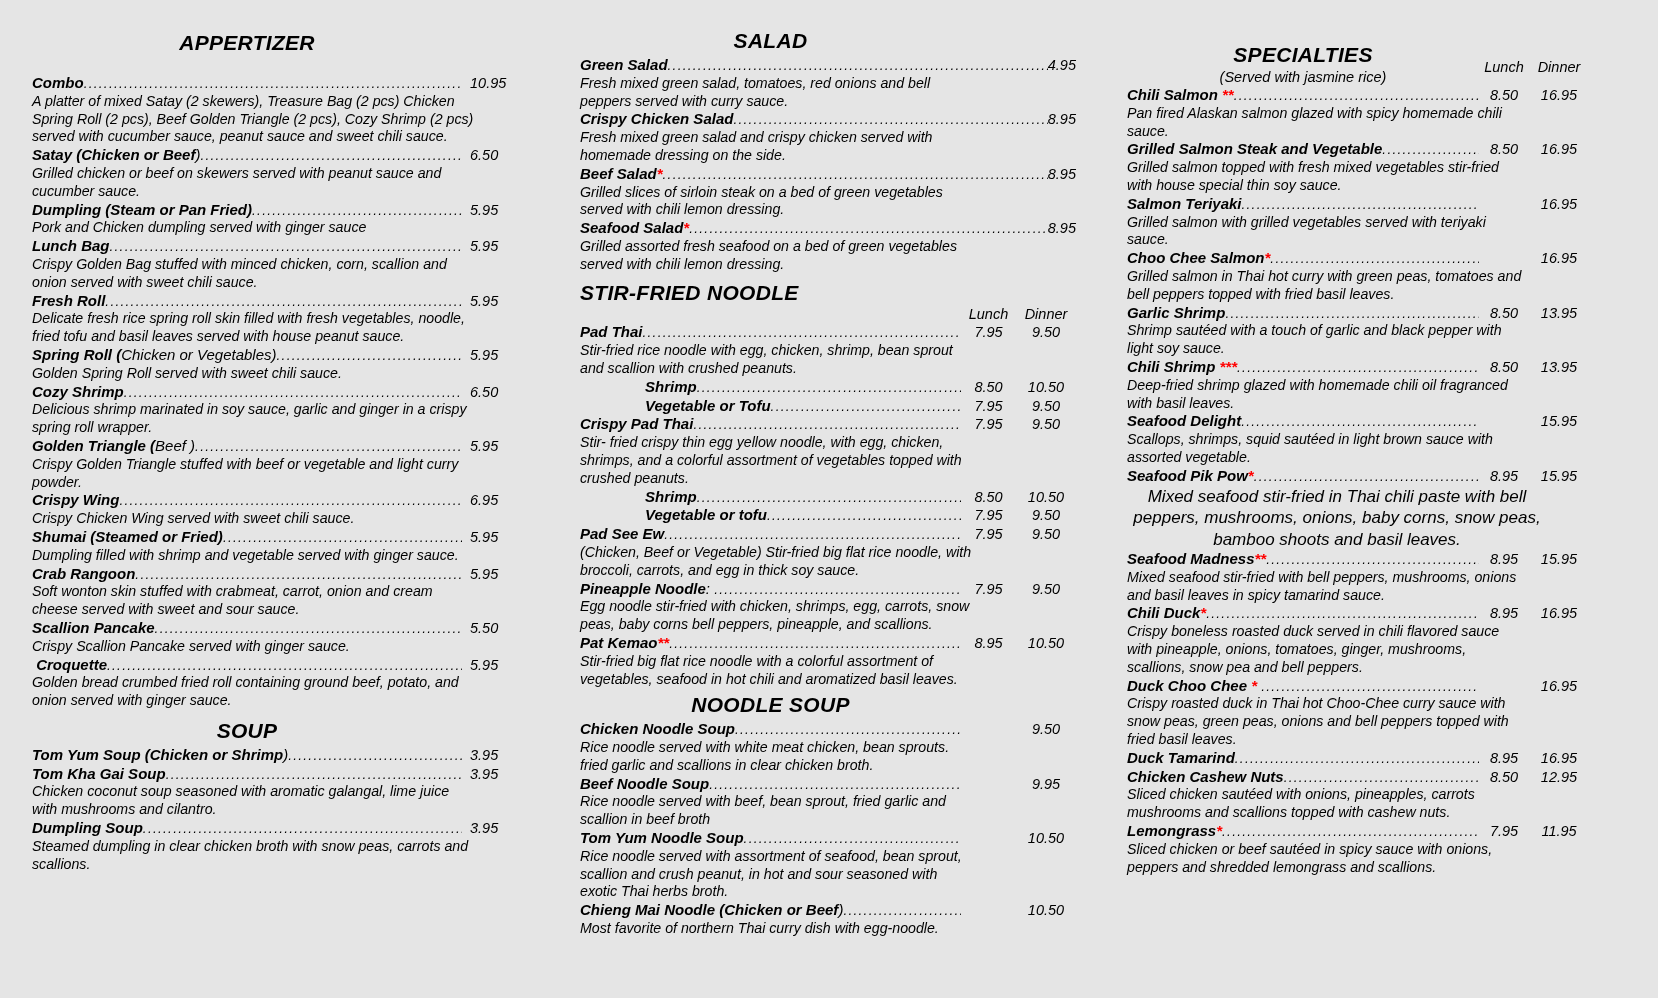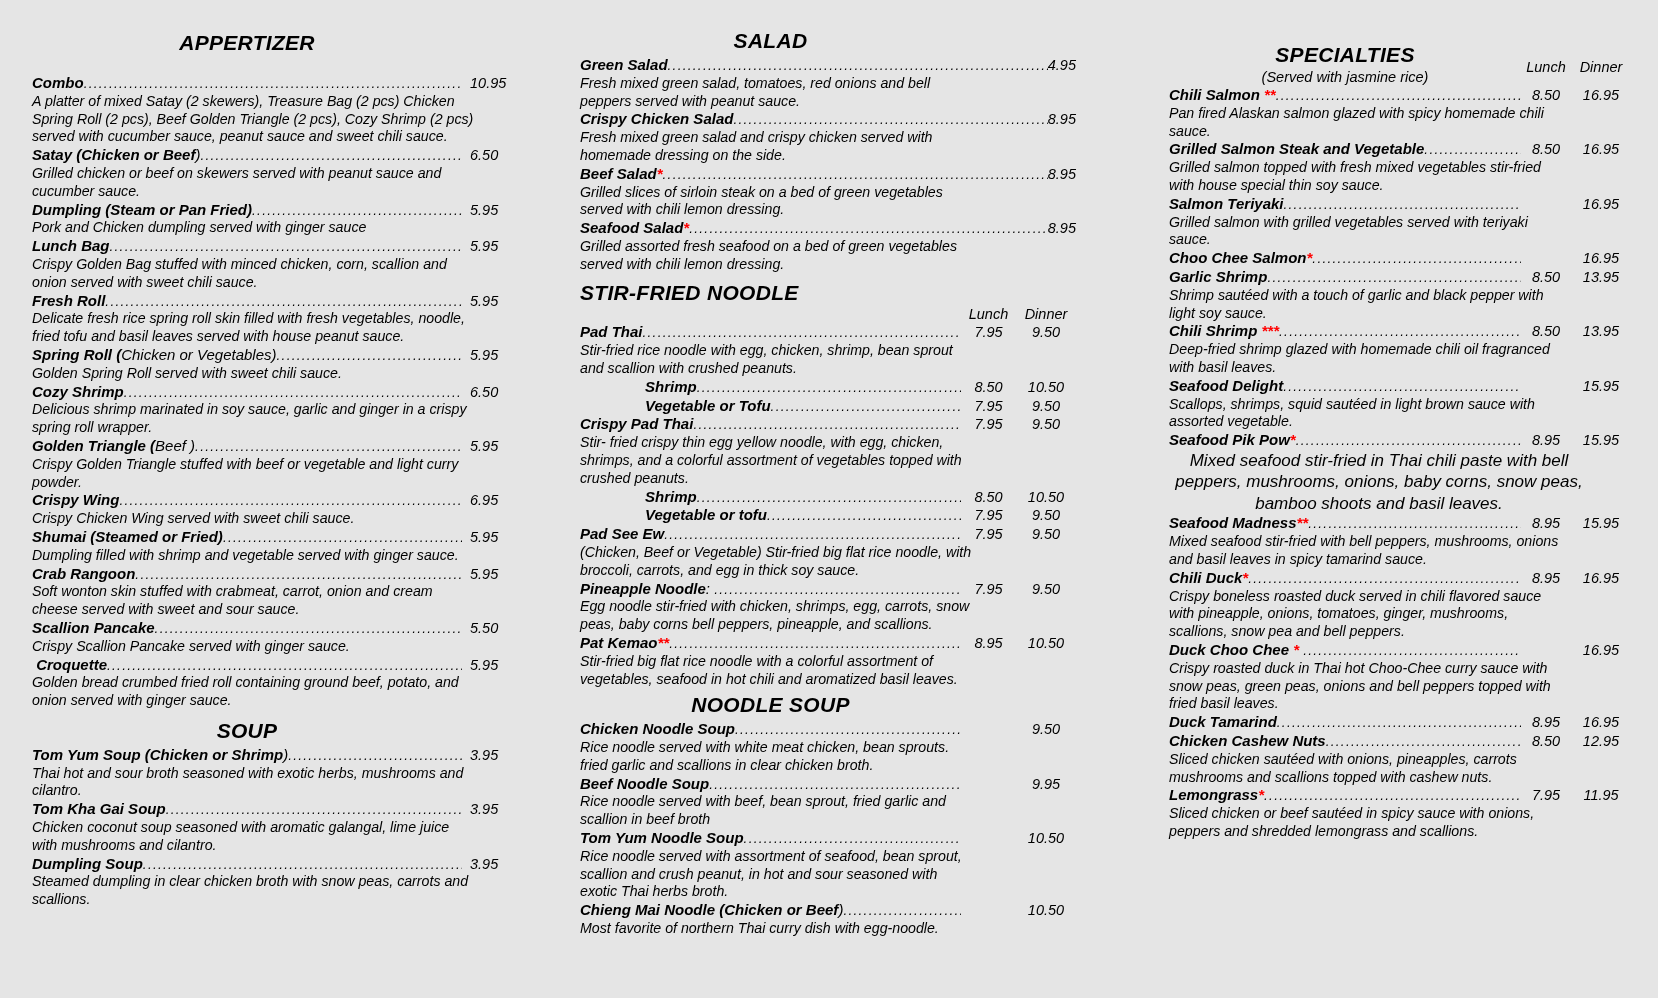--- a/index.html
+++ b/index.html
@@ -1,21 +1,21 @@
 <!DOCTYPE html>
 <html style="--star: #ff0000;"><head>
 <meta charset="utf-8">
 <style>
   html,body{margin:0;padding:0;background:#fff;}
   .page{position:relative;width:1658px;height:998px;background:#e5e5e5;overflow:hidden;
         font-family:"Liberation Sans",sans-serif;font-style:italic;color:#000;}
   .col{position:absolute;top:0;}
   .col-left{left:32px;width:516px;}
   .col-mid{left:580px;width:496px;}
-  .col-right{left:1169px;width:462px;}
+  .col-right{left:1127px;width:462px;}
 
   .sec-title{font-weight:bold;font-size:21px;line-height:26px;text-align:center;letter-spacing:.3px;}
   .col-left .sec-title{width:430px;margin:8px 0 2px;}
   .col-left .section:first-child .sec-title{margin:30px 0 18px;}
   .col-mid .sec-title{width:381px;margin:4px 0 2px;}
   .col-mid .section:first-child .sec-title{margin:28px 0 2px;}
   .col-mid .sec-title.left{text-align:left;width:auto;margin:6px 0 0;}
 
   .spec-head{display:flex;align-items:flex-end;margin-top:42px;}
   .spec-title-wrap{width:352px;text-align:center;}
@@ -157,21 +157,20 @@
         </div>
       </div>
       <div class="section">
         <div class="sec-title">SOUP</div>
         <div class="item">
           <div class="row">
             <span class="nm"><span class="nm-b">Tom Yum Soup (Chicken or Shrimp</span><span class="nm2">)</span></span>
             <span class="dots"></span>
             <span class="price pc">3.95</span>
           </div>
-          <div class="desc">Thai hot and sour broth seasoned with exotic herbs, mushrooms and cilantro.</div>
         </div>
         <div class="item">
           <div class="row">
             <span class="nm"><span class="nm-b">Tom Kha Gai Soup</span></span>
             <span class="dots"></span>
             <span class="price pc">3.95</span>
           </div>
           <div class="desc">Chicken coconut soup seasoned with aromatic galangal, lime juice with mushrooms and cilantro.</div>
         </div>
         <div class="item">
@@ -186,21 +185,21 @@
     </div>
   <div class="col col-mid">
       <div class="section">
         <div class="sec-title">SALAD</div>
         <div class="item">
           <div class="row">
             <span class="nm"><span class="nm-b">Green Salad</span></span>
             <span class="dots"></span>
             <span class="price pc">4.95</span>
           </div>
-          <div class="desc">Fresh mixed green salad, tomatoes, red onions and bell peppers served with peanut sauce.</div>
+          <div class="desc">Fresh mixed green salad, tomatoes, red onions and bell peppers served with curry sauce.</div>
         </div>
         <div class="item">
           <div class="row">
             <span class="nm"><span class="nm-b">Crispy Chicken Salad</span></span>
             <span class="dots"></span>
             <span class="price pc">8.95</span>
           </div>
           <div class="desc">Fresh mixed green salad and crispy chicken served with homemade dressing on the side.</div>
         </div>
         <div class="item">
@@ -382,20 +381,21 @@
           </div>
           <div class="desc">Grilled salmon with grilled vegetables served with teriyaki sauce.</div>
         </div>
         <div class="item">
           <div class="row">
             <span class="nm"><span class="nm-b">Choo Chee Salmon</span><span class="stars">*</span></span>
             <span class="dots"></span>
             <span class="price pc1"></span>
             <span class="price pc2">16.95</span>
           </div>
+          <div class="desc"> Grilled salmon in Thai hot curry with green peas, tomatoes and bell peppers topped with fried basil leaves.</div>
         </div>
         <div class="item">
           <div class="row">
             <span class="nm"><span class="nm-b">Garlic Shrimp</span></span>
             <span class="dots"></span>
             <span class="price pc1">8.50</span>
             <span class="price pc2">13.95</span>
           </div>
           <div class="desc">Shrimp sautéed with a touch of garlic and black pepper with light soy sauce.</div>
         </div>

